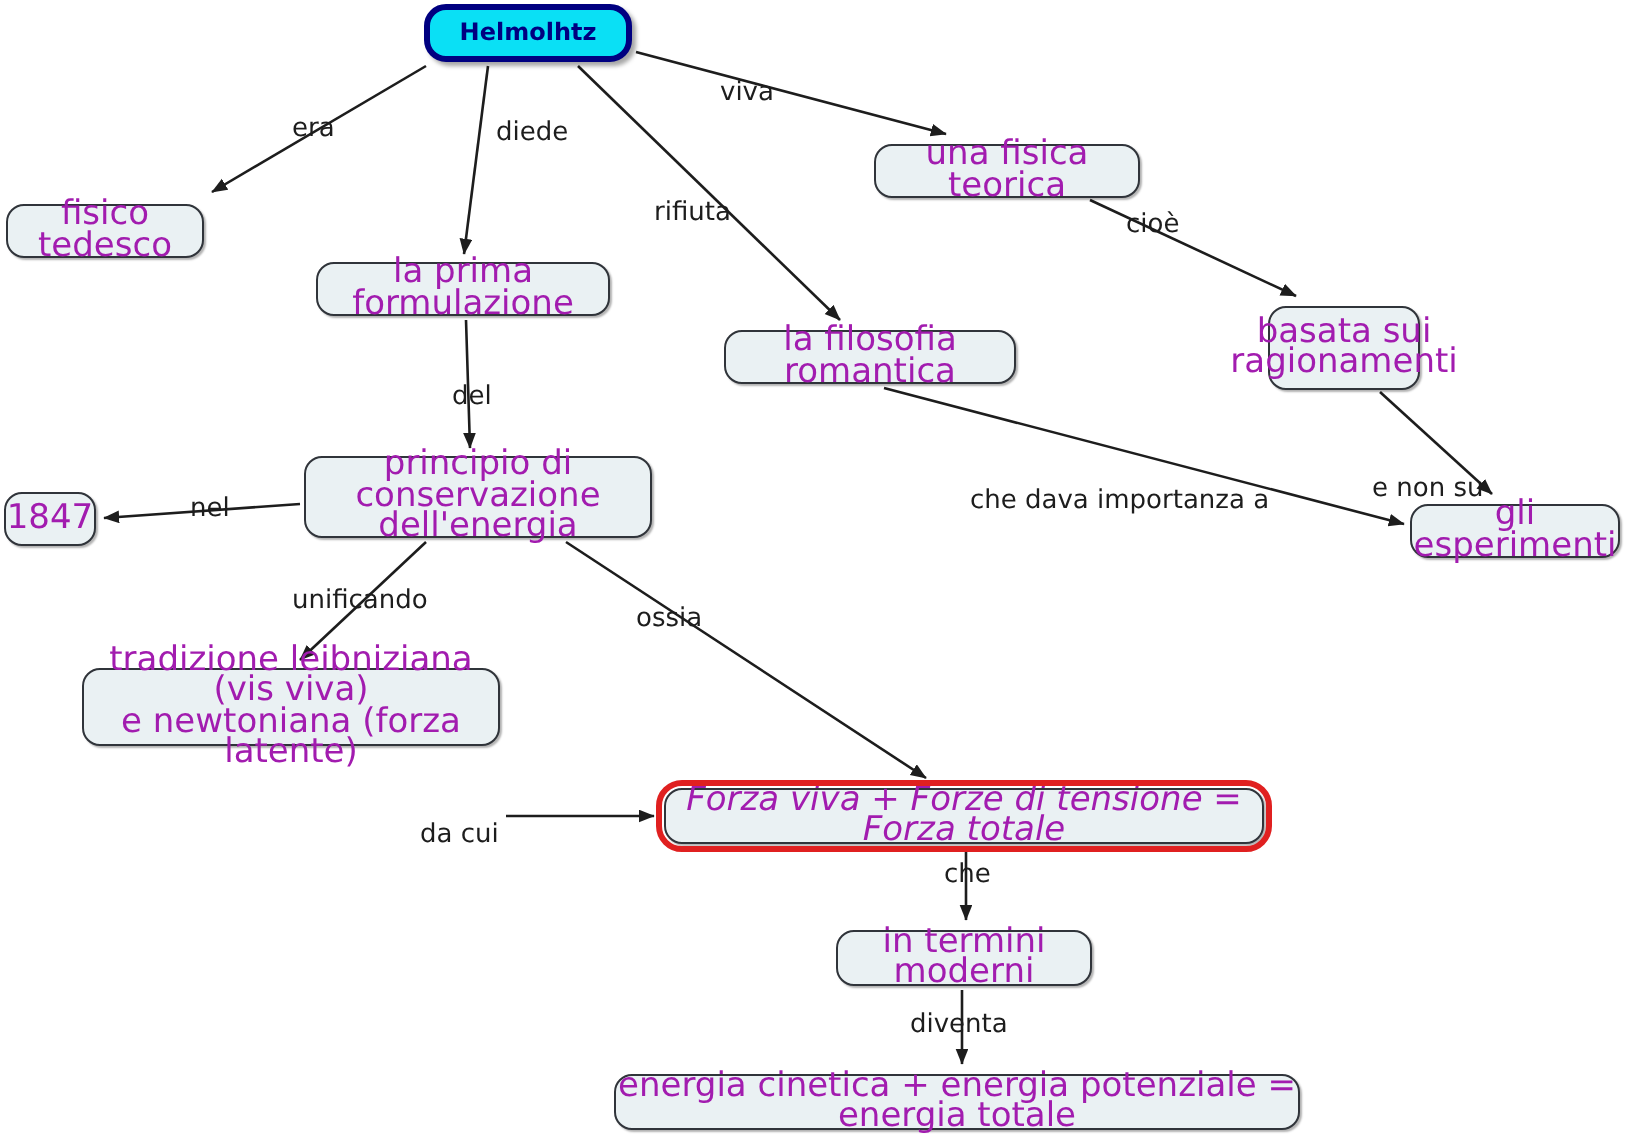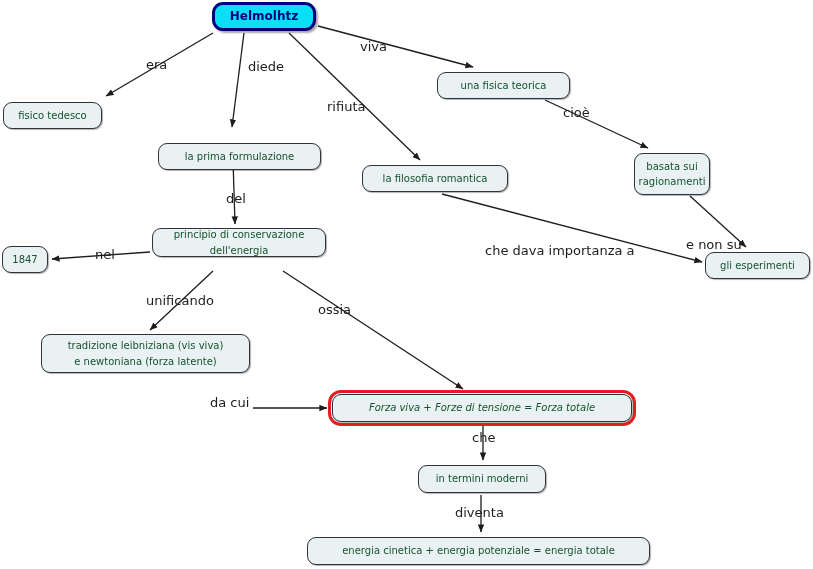--- a/index.html
+++ b/index.html
@@ -29,22 +29,22 @@
   .node {
     position: absolute;
     box-sizing: border-box;
     display: flex;
     align-items: center;
     justify-content: center;
     text-align: center;
     background: #eaf1f3;
     border: 1px solid #30343a;
     border-radius: 9px;
-    color: #14532d;
-    font-size: 10px;
+    color: #a21caf;
+    font-size: 17px;
     line-height: 15.5px;
     white-space: pre-line;
     box-shadow: 1px 1px 1px rgba(0,0,0,0.30);
     z-index: 2;
   }
   .node.root {
     background: #0ae0f5;
     border: 3px solid #000080;
     border-radius: 11px;
     color: #000080;
@@ -94,44 +94,44 @@
         <line x1="213" y1="271" x2="150" y2="330" stroke="#1d1d1d" stroke-width="1.3" marker-end="url(#arrow)"></line>
         <line x1="283" y1="271" x2="463" y2="389" stroke="#1d1d1d" stroke-width="1.3" marker-end="url(#arrow)"></line>
         <line x1="253" y1="408" x2="327" y2="408" stroke="#1d1d1d" stroke-width="1.3" marker-end="url(#arrow)"></line>
         <line x1="483" y1="424" x2="483" y2="460" stroke="#1d1d1d" stroke-width="1.3" marker-end="url(#arrow)"></line>
         <line x1="481" y1="495" x2="481" y2="532" stroke="#1d1d1d" stroke-width="1.3" marker-end="url(#arrow)"></line>
       </g>
   </svg>
   <div id="node-layer">
       <div class="node root" style="left: 212px; top: 2px; width: 104px; height: 29px;">Helmolhtz</div>
       <div class="node" style="left: 3px; top: 102px; width: 99px; height: 27px;">fisico tedesco</div>
-      <div class="node" style="left: 158px; top: 131px; width: 163px; height: 27px; margin-top: 12px;">la prima formulazione</div>
+      <div class="node" style="left: 158px; top: 131px; width: 147px; height: 27px;">la prima formulazione</div>
       <div class="node" style="left: 437px; top: 72px; width: 133px; height: 27px;">una fisica teorica</div>
       <div class="node" style="left: 362px; top: 165px; width: 146px; height: 27px;">la filosofia romantica</div>
       <div class="node" style="left: 634px; top: 153px; width: 76px; height: 42px;">basata sui
 ragionamenti</div>
       <div class="node" style="left: 705px; top: 252px; width: 105px; height: 27px;">gli esperimenti</div>
-      <div class="node" style="left: 152px; top: 228px; width: 174px; height: 29px;">principio di conservazione
+      <div class="node" style="left: 152px; top: 228px; width: 174px; height: 41px;">principio di conservazione
 dell'energia</div>
       <div class="node" style="left: 2px; top: 246px; width: 46px; height: 27px;">1847</div>
       <div class="node" style="left: 41px; top: 334px; width: 209px; height: 39px;">tradizione leibniziana (vis viva)
 e newtoniana (forza latente)</div>
       <div class="node highlight" style="left: 332px; top: 394px; width: 300px; height: 28px;">Forza viva + Forze di tensione = Forza totale</div>
       <div class="node" style="left: 418px; top: 465px; width: 128px; height: 28px;">in termini moderni</div>
       <div class="node" style="left: 307px; top: 537px; width: 343px; height: 28px;">energia cinetica + energia potenziale = energia totale</div>
     </div>
   <div id="label-layer">
       <div class="edge-label" style="left: 146px; top: 58px;">era</div>
       <div class="edge-label" style="left: 224px; top: 60px; margin-left: 24px;">diede</div>
       <div class="edge-label" style="left: 327px; top: 100px;">rifiuta</div>
       <div class="edge-label" style="left: 360px; top: 40px;">viva</div>
       <div class="edge-label" style="left: 563px; top: 106px;">cioè</div>
       <div class="edge-label" style="left: 686px; top: 238px;">e non su</div>
       <div class="edge-label" style="left: 485px; top: 244px;">che dava importanza a</div>
       <div class="edge-label" style="left: 226px; top: 192px;">del</div>
       <div class="edge-label" style="left: 95px; top: 248px;">nel</div>
       <div class="edge-label" style="left: 146px; top: 294px;">unificando</div>
       <div class="edge-label" style="left: 318px; top: 303px;">ossia</div>
-      <div class="edge-label" style="left: 210px; top: 396px;">da cui</div>
+      <div class="edge-label" style="left: 210px; top: 411px;">da cui</div>
       <div class="edge-label" style="left: 472px; top: 431px;">che</div>
       <div class="edge-label" style="left: 455px; top: 506px;">diventa</div>
     </div>
 </div>
 
 </body></html>

